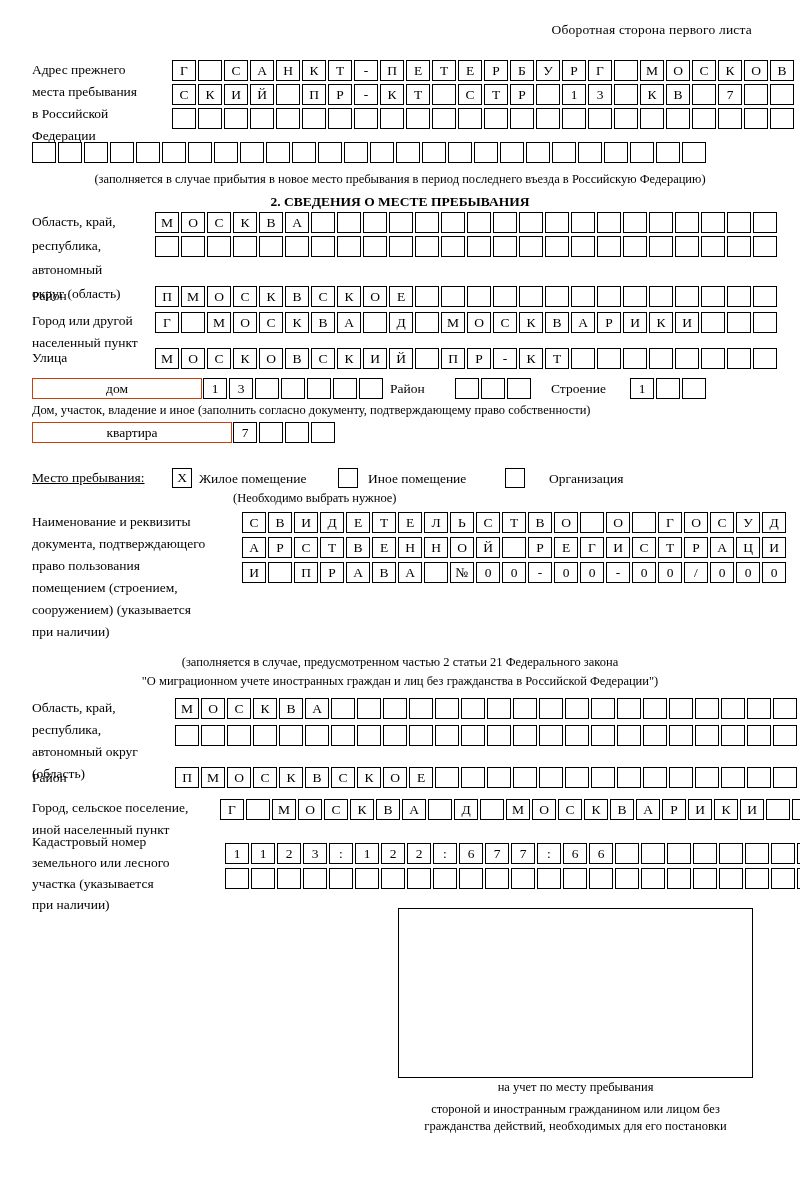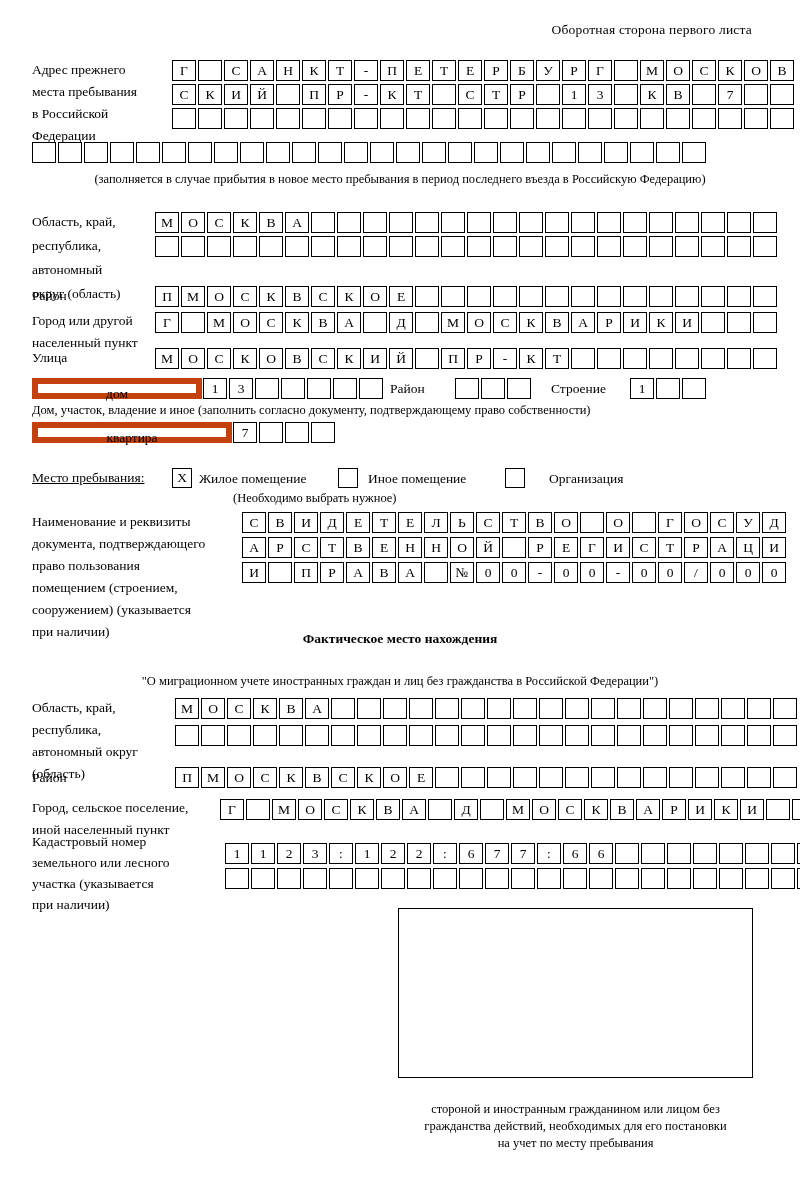--- a/index.html
+++ b/index.html
@@ -61,21 +61,21 @@
     box-sizing: border-box;
     font-size: 13.5px;
     line-height: 19px;
     text-align: center;
     font-family: "Liberation Serif", serif;
     background: #fff;
   }
   
   .boxlabel {
     position: absolute;
-    border: 6px solid #c2410c;
+    border: 1px solid #c2410c;
     box-sizing: border-box;
     height: 21px;
     font-size: 13.5px;
     line-height: 19px;
     text-align: center;
   }
   .inline-lbl {
     position: absolute;
     font-size: 13.5px;
     line-height: 21px;
@@ -218,20 +218,21 @@
       <div class="cell"></div>
       <div class="cell"></div>
       <div class="cell"></div>
       <div class="cell"></div>
       <div class="cell"></div>
       <div class="cell"></div>
     </div>
 
   <div class="center-note" style="top:172px;">(заполняется в случае прибытия в новое место пребывания в период последнего въезда в Российскую Федерацию)</div>
 
+  <div class="section-title" style="top:194px;">2. СВЕДЕНИЯ О МЕСТЕ ПРЕБЫВАНИЯ</div>
 
   <div class="lbl" style="left:32px; top:214px;">Область, край,</div>
   <div class="lbl" style="left:32px; top:238px;">республика,</div>
   <div class="lbl" style="left:32px; top:262px;">автономный</div>
   <div class="lbl" style="left:32px; top:286px;">округ (область)</div>
 
   <div class="cells" id="s2-reg0" style="left:155px; top:212px;">
       <div class="cell">М</div>
       <div class="cell">О</div>
       <div class="cell">С</div>
@@ -481,21 +482,21 @@
       <div class="cell">0</div>
       <div class="cell">-</div>
       <div class="cell">0</div>
       <div class="cell">0</div>
       <div class="cell">/</div>
       <div class="cell">0</div>
       <div class="cell">0</div>
       <div class="cell">0</div>
     </div>
 
-  <div class="section-title" style="top:631px;">Фактическое место нахождения</div>
+  <div class="center-note" style="top:655px;">(заполняется в случае, предусмотренном частью 2 статьи 21 Федерального закона</div>
   <div class="center-note" style="top:674px;">"О миграционном учете иностранных граждан и лиц без гражданства в Российской Федерации")</div>
 
   <div class="lbl" style="left:32px; top:700px;">Область, край,</div>
   <div class="lbl" style="left:32px; top:722px;">республика,</div>
   <div class="lbl" style="left:32px; top:744px;">автономный округ</div>
   <div class="lbl" style="left:32px; top:766px;">(область)</div>
 
   <div class="cells" id="s3-reg0" style="left:175px; top:698px;">
       <div class="cell">М</div>
       <div class="cell">О</div>
@@ -657,15 +658,15 @@
       <div class="cell"></div>
       <div class="cell"></div>
       <div class="cell"></div>
       <div class="cell"></div>
       <div class="cell"></div>
     </div>
 
   <div class="bigbox" style="left:398px; top:908px; width:355px; height:170px;"></div>
   <div class="footnote" style="left:398px; top:1101px; width:355px;">стороной и иностранным гражданином или лицом без</div>
   <div class="footnote" style="left:398px; top:1118px; width:355px;">гражданства действий, необходимых для его постановки</div>
-  <div class="footnote" style="left:398px; top:1135px; width:355px;">на учет по месту пребывания</div>
+  <div class="footnote" style="left:398px; top:1079px; width:355px;">на учет по месту пребывания</div>
 
 </div>
 
 </body></html>

